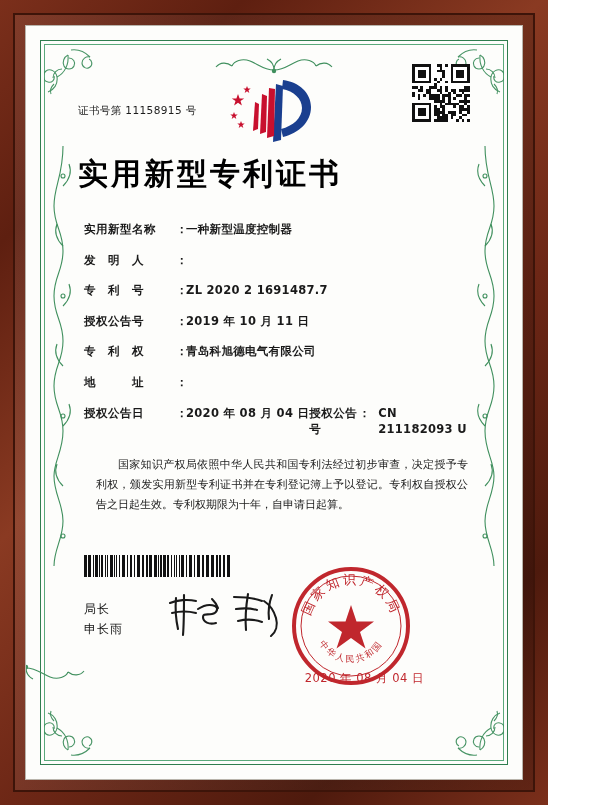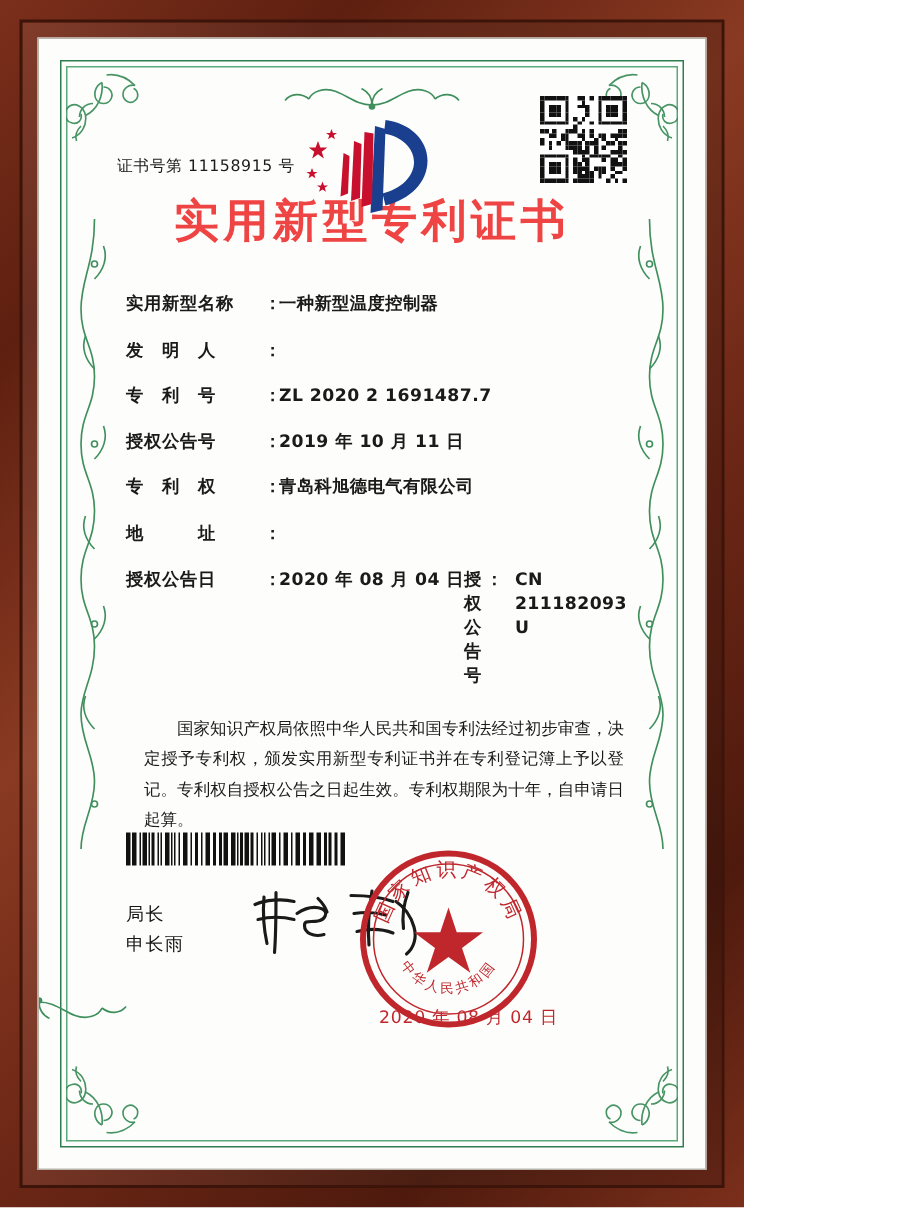--- a/index.html
+++ b/index.html
@@ -10,21 +10,21 @@
   body {
     width: 600px;
     height: 805px;
     font-family: "DejaVu Sans", "Liberation Sans", sans-serif;
     overflow: hidden;
   }
 
   
   .certificate-frame {
     position: relative;
-    width: 496px;
+    width: 548px;
     height: 805px;
     box-sizing: border-box;
     background:
       linear-gradient(135deg, #7b2f1b 0%, #5e1f10 18%, #8a3a22 40%, #6d2716 60%, #4e1a0d 82%, #7b2f1b 100%);
     padding: 13px;
   }
   .frame-inner-bevel {
     position: relative;
     width: 100%;
     height: 100%;
@@ -139,27 +139,27 @@
     position: absolute;
     left: 50%;
     top: 14px;
     transform: translateX(-50%);
     width: 92px;
     height: 74px;
   }
   .logo-wrap svg { width: 100%; height: 100%; display: block; }
 
   .cert-title {
-    margin-top: 5px;
-    text-align: center;
+    margin-top: 32px;
+    text-align: left;
     font-family: "DejaVu Sans", "Liberation Sans", sans-serif;
     font-weight: bold;
     font-size: 30px;
     letter-spacing: 3px;
-    color: #ef4444;
+    color: #000000;
   }
 
   .fields {
     margin-top: 26px;
     padding-left: 6px;
     font-weight: bold;
   }
   .field-row {
     display: flex;
     align-items: baseline;

